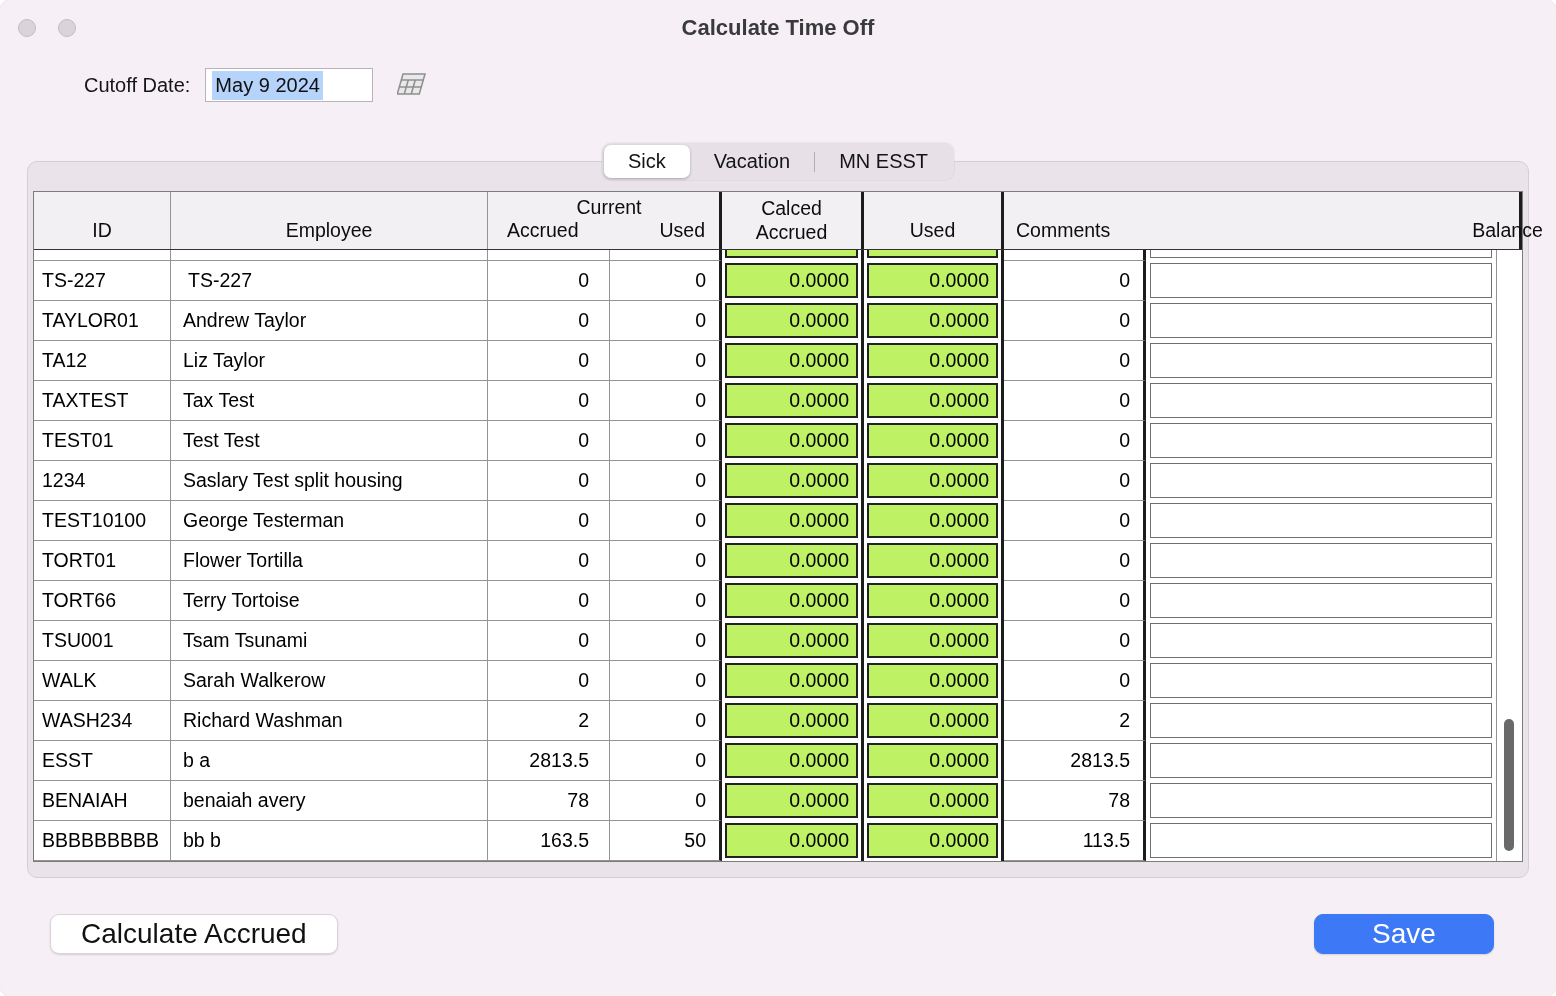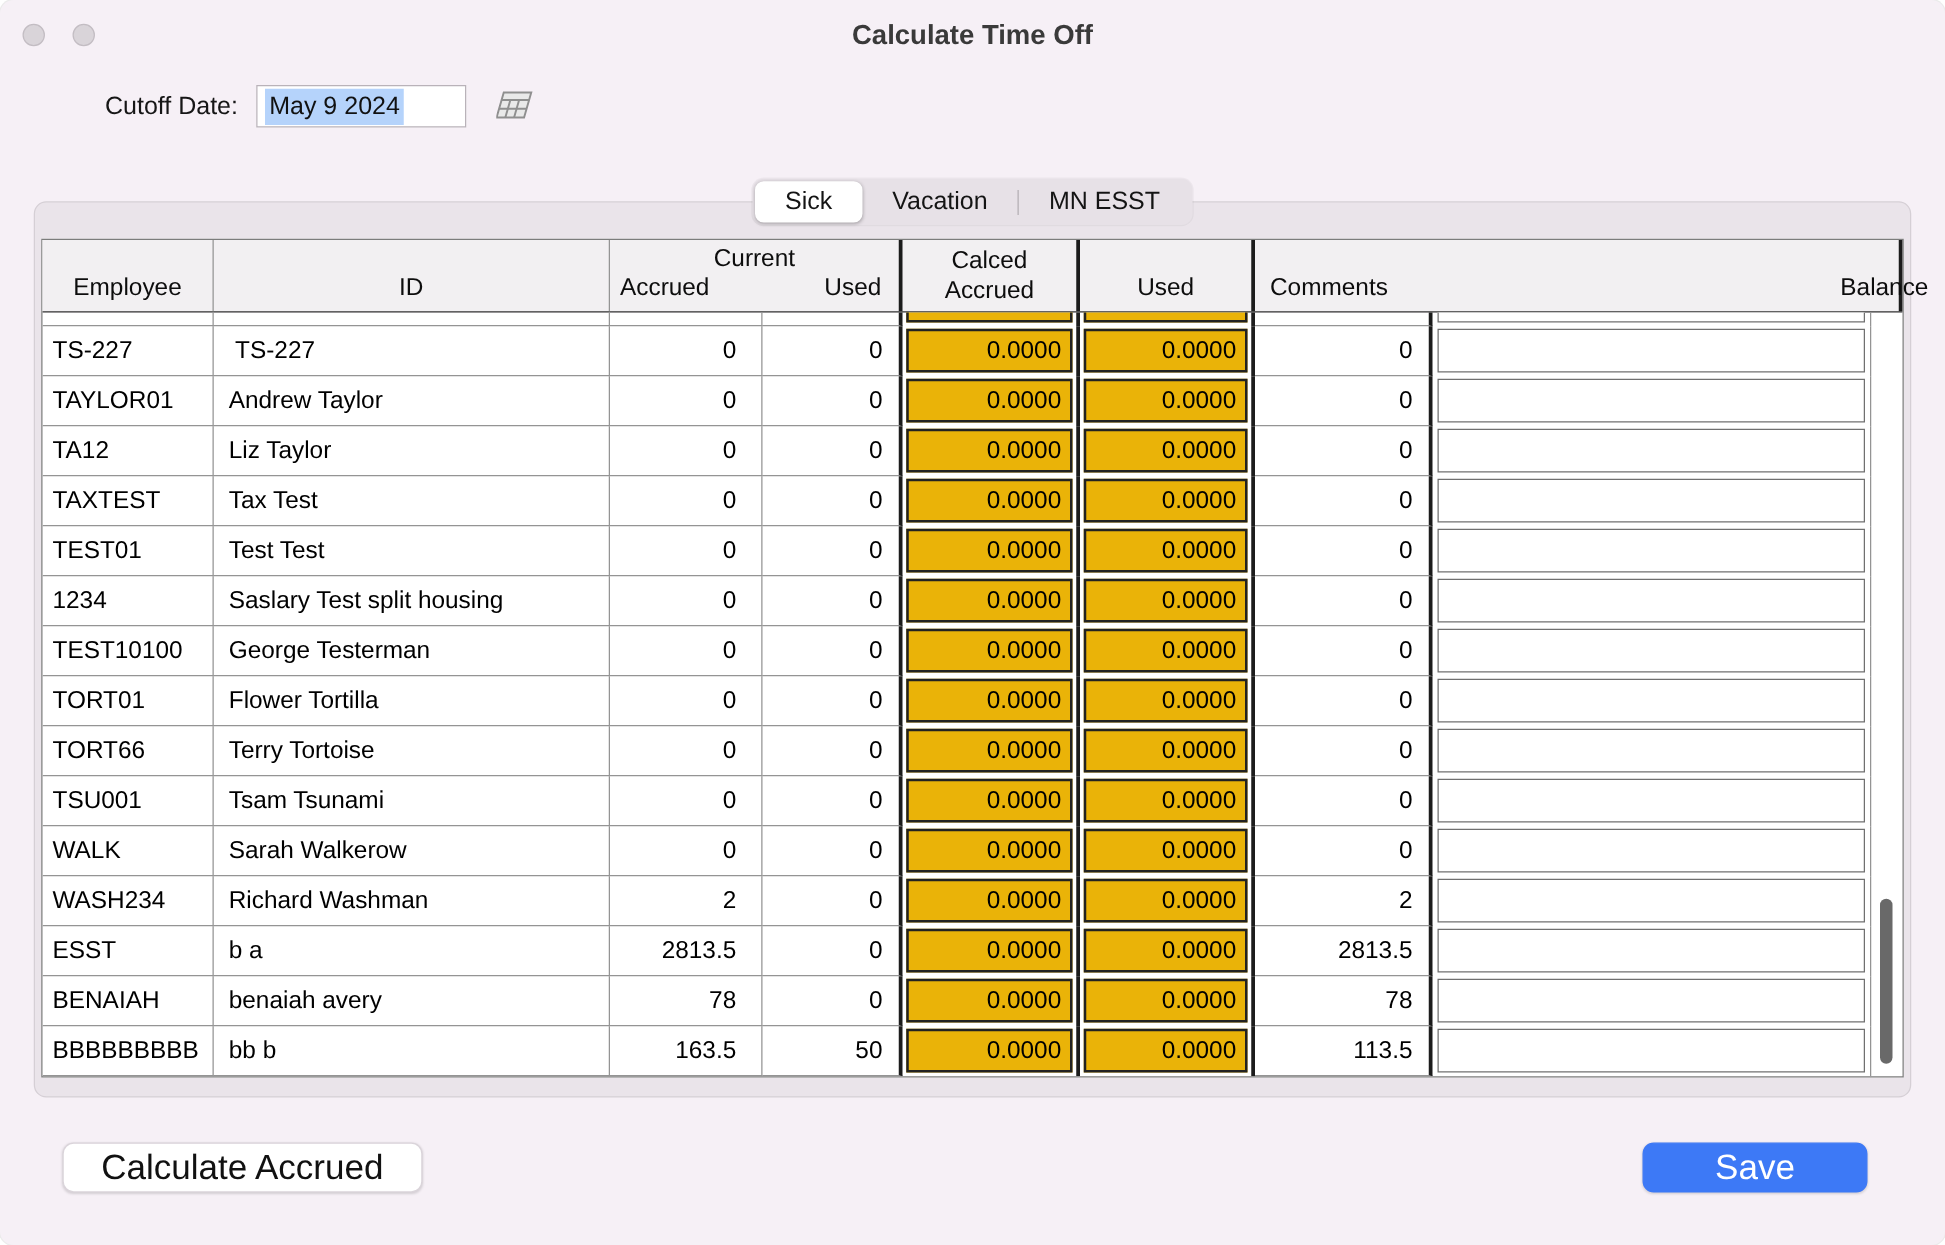--- a/index.html
+++ b/index.html
@@ -34,41 +34,41 @@
   .tab{padding:0 24px;font-size:20px;color:#141414;display:flex;align-items:center;height:33px;border-radius:7px;cursor:default;}
   .tab.active{background:#ffffff;box-shadow:0 1px 3px rgba(0,0,0,0.28);}
   .tabdiv{width:1px;height:20px;background:#b4aeb4;}
   
   .panel{margin:0 27px;background:var(--panel-bg);border:1px solid #d5cfd5;border-radius:10px;padding:29px 5px 15px 5px;}
   .table{position:relative;background:#fff;border:1px solid #7c7c7c;}
   .thead{display:grid;grid-template-columns:var(--cols);height:58px;background:var(--header-bg);border-bottom:1px solid #333;font-size:19.5px;color:#0d0d0d;}
   .h{display:flex;align-items:flex-end;justify-content:center;padding-bottom:7px;}
   .h-id{border-right:1px solid var(--border-thin);}
   .h-emp{border-right:1px solid var(--border-thin);}
-  .h-current{grid-column:span 2;display:flex;flex-direction:column;justify-content:space-between;align-items:stretch;padding:4px 0 7px;border-right:3px solid var(--border-dark);}
+  .h-current{grid-column:span 2;display:flex;flex-direction:column;justify-content:space-between;align-items:stretch;padding:4px 0 7px;border-right:3px solid var(--border-dark);margin-left:11px;}
   .h-current .top{text-align:center;}
   .h-current .bottom{display:flex;justify-content:space-between;padding:0 14px 0 8px;}
   .h-calcacc{border-right:3px solid var(--border-dark);white-space:pre-line;text-align:center;line-height:1.2;padding-bottom:5px;}
   .h-calcused{border-right:3px solid var(--border-dark);}
   .h-bal{border-right:3px solid var(--border-dark);}
   .h-com{grid-column:span 2;justify-content:flex-start;padding-left:12px;}
   .tbody-clip{height:611px;overflow:hidden;}
   .trow{display:grid;grid-template-columns:var(--cols);height:40px;}
   .trow.clipped{margin-top:-29px;}
   .cell{display:flex;align-items:center;font-size:19.5px;color:#000;}
   .c-id{padding-left:8px;border-right:1px solid var(--border-thin);border-bottom:1px solid var(--border-thin);}
   .c-emp{padding-left:12px;white-space:pre;border-right:1px solid var(--border-thin);border-bottom:1px solid var(--border-thin);}
   .num{justify-content:flex-end;}
   .c-acc{padding-right:20px;border-right:1px solid var(--border-thin);border-bottom:1px solid var(--border-thin);}
   .c-used{padding-right:13px;border-right:3px solid var(--border-dark);border-bottom:1px solid var(--border-thin);}
   .c-calcacc{border-right:3px solid var(--border-dark);}
   .c-calcused{border-right:3px solid var(--border-dark);}
   .c-bal{padding-right:13px;border-right:3px solid var(--border-dark);border-bottom:1px solid var(--border-thin);}
   .c-gut{border-left:1px solid var(--border-thin);}
-  .box{flex:1;align-self:stretch;margin:2px 3px 3px 3px;border:2px solid #222;background:#eab308;display:flex;align-items:center;justify-content:flex-end;padding-right:7px;font-size:19.5px;}
+  .box{flex:1;align-self:stretch;margin:2px 3px 3px 3px;border:2px solid #222;background:#bef264;display:flex;align-items:center;justify-content:flex-end;padding-right:7px;font-size:19.5px;}
   .combox{flex:1;align-self:stretch;margin:2px 4px 3px 4px;border:1px solid #707070;background:#fff;}
   
   .vscroll{position:absolute;top:59px;right:0;bottom:1px;width:26px;}
   .vthumb{position:absolute;right:8px;bottom:9px;width:10px;height:132px;border-radius:5px;background:#696969;}
   
   .footer{height:111px;display:flex;align-items:center;justify-content:space-between;padding:0 62px 0 50px;}
   .btn{height:40px;border-radius:9px;font-size:28px;background:#fff;border:1px solid #dad4da;box-shadow:0 1px 2px rgba(0,0,0,0.14);color:#111;display:flex;align-items:center;justify-content:center;cursor:default;font-family:"Liberation Sans",sans-serif;}
   .btn-calc{padding:0 30px;}
   .btn-close{width:182px;}
   .btn-save{width:180px;background:#3d79f6;border:1px solid #3d79f6;color:#fff;margin-left:4px;}
@@ -111,22 +111,22 @@
       <div class="tab">Vacation</div>
       <div class="tabdiv"></div>
       <div class="tab">MN ESST</div>
     </div>
   </div>
 
   <div class="panel">
     <div class="table">
 
       <div class="thead">
+        <div class="h h-id">ID</div>
         <div class="h h-emp">Employee</div>
-        <div class="h h-id">ID</div>
         <div class="h-current">
           <div class="top">Current</div>
           <div class="bottom">
             <span>Accrued</span>
             <span>Used</span>
           </div>
         </div>
         <div class="h h-calcacc">Calced
 Accrued</div>
         <div class="h h-calcused">Used</div>

